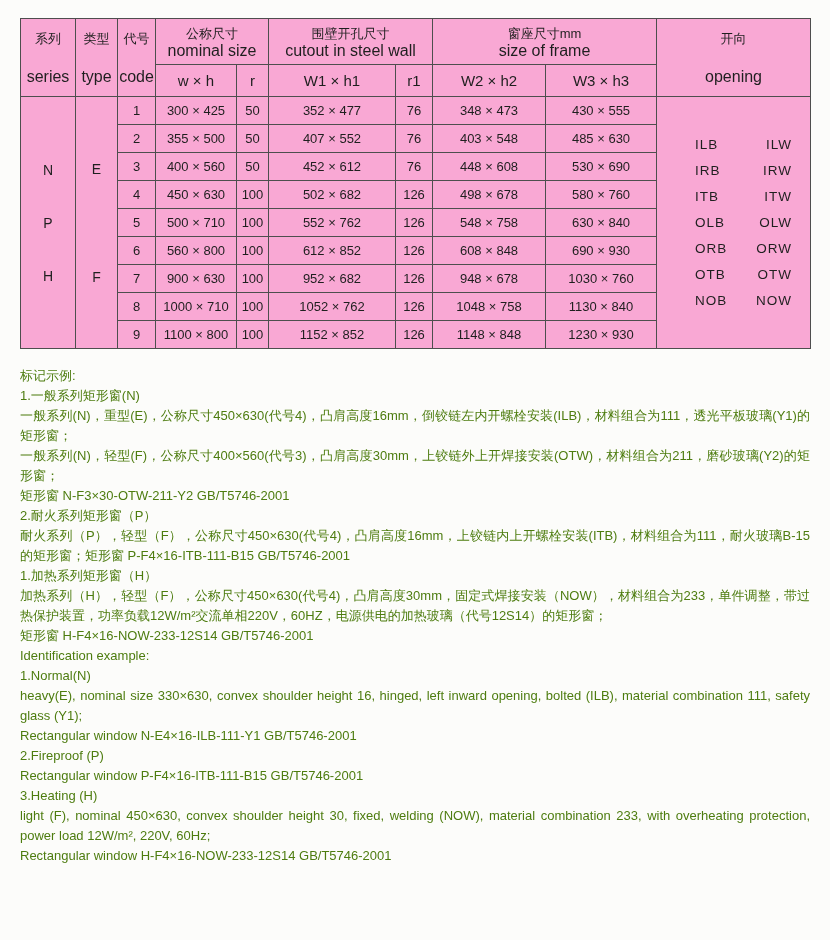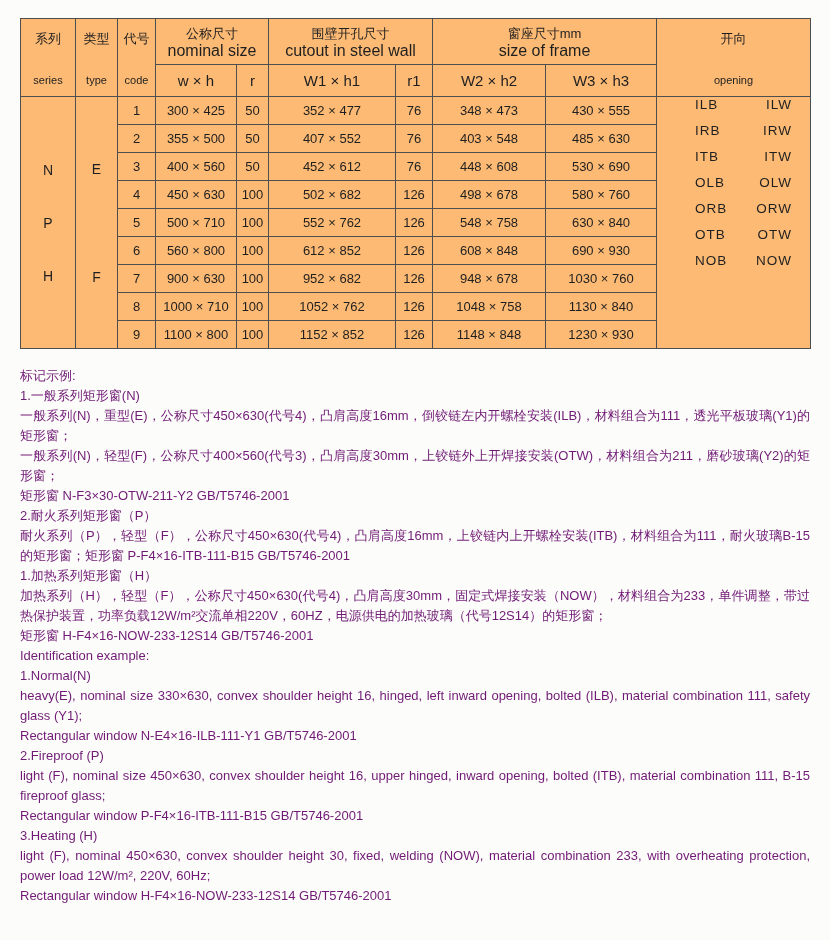--- a/index.html
+++ b/index.html
@@ -10,69 +10,70 @@
     color: #222;
     font-family: "Liberation Sans", sans-serif;
   }
   .page { padding: 18px 20px 0 20px; }
 
   
   table.spec {
     border-collapse: collapse;
     table-layout: fixed;
     width: 790px;
-    background: #fdba74;
+    background: #f9a8d4;
     color: #1f1f1f;
   }
   table.spec th, table.spec td {
     border: 1px solid #4e4e4e;
     text-align: center;
     vertical-align: middle;
     font-weight: normal;
     padding: 0;
     font-size: 13px;
     overflow: hidden;
   }
   .hdr-two {
     display: flex; flex-direction: column;
     justify-content: space-between; align-items: center;
     height: 74px; padding: 9px 0 9px;
   }
   .hdr-two .zh { font-size: 13px; }
-  .hdr-two .en { font-size: 11px; }
+  .hdr-two .en { font-size: 16px; }
   .grp { padding: 4px 0; line-height: 17px; }
   .grp .zh { font-size: 13px; }
   .grp .en { font-size: 16px; }
   tr.hrow1 th { height: 46px; }
   tr.hrow2 th { height: 32px; font-size: 15px; }
   tbody td { height: 27px; }
 
   .v-stack {
     display: flex; flex-direction: column;
     justify-content: center; align-items: center;
     height: 241px; font-size: 14px;
   }
   .series-stack { gap: 37px; }
   .type-stack { gap: 92px; }
   .open-stack {
     display: flex; flex-direction: column;
+    justify-content: center;
     height: 251px; gap: 11px;
   }
   .open-pair {
     display: flex; justify-content: space-between;
     padding: 0 18px 0 38px;
     font-size: 13.5px; line-height: 15px;
     letter-spacing: 1px;
   }
 
   
   .textblock { margin-top: 17px; width: 790px; }
   .textblock p {
     margin: 0; font-size: 13px; line-height: 20px;
-    color: #701a75;
+    color: #4d7c0f;
   }
   .textblock p.flow { text-align: justify; }
   .textblock p.bold { font-weight: normal; }
 </style>
 </head>
 <body>
 
 <div class="page">
 
   <table class="spec">
@@ -282,20 +283,19 @@
     <p class="flow">耐火系列（P），轻型（F），公称尺寸450×630(代号4)，凸肩高度16mm，上铰链内上开螺栓安装(ITB)，材料组合为111，耐火玻璃B-15的矩形窗；矩形窗 P-F4×16-ITB-111-B15 GB/T5746-2001</p>
     <p>1.加热系列矩形窗（H）</p>
     <p class="flow">加热系列（H），轻型（F），公称尺寸450×630(代号4)，凸肩高度30mm，固定式焊接安装（NOW），材料组合为233，单件调整，带过热保护装置，功率负载12W/m²交流单相220V，60HZ，电源供电的加热玻璃（代号12S14）的矩形窗；</p>
     <p>矩形窗 H-F4×16-NOW-233-12S14 GB/T5746-2001</p>
 
     <p class="bold">Identification example:</p>
     <p>1.Normal(N)</p>
     <p class="flow">heavy(E), nominal size 330×630, convex shoulder height 16, hinged, left inward opening, bolted (ILB), material combination 111, safety glass (Y1);</p>
     <p>Rectangular window  N-E4×16-ILB-111-Y1  GB/T5746-2001</p>
     <p>2.Fireproof (P)</p>
-    <p class="flow">light (F), nominal size 450×630, convex shoulder height 16, upper hinged, inward opening, bolted (ITB), material combination 111, B-15 fireproof glass;</p>
     <p>Rectangular window  P-F4×16-ITB-111-B15  GB/T5746-2001</p>
     <p>3.Heating (H)</p>
     <p class="flow">light (F), nominal 450×630, convex shoulder height 30, fixed, welding (NOW), material combination 233, with overheating protection, power load 12W/m², 220V, 60Hz;</p>
     <p>Rectangular window  H-F4×16-NOW-233-12S14  GB/T5746-2001</p>
   </div>
 
 </div>
 
 </body></html>

